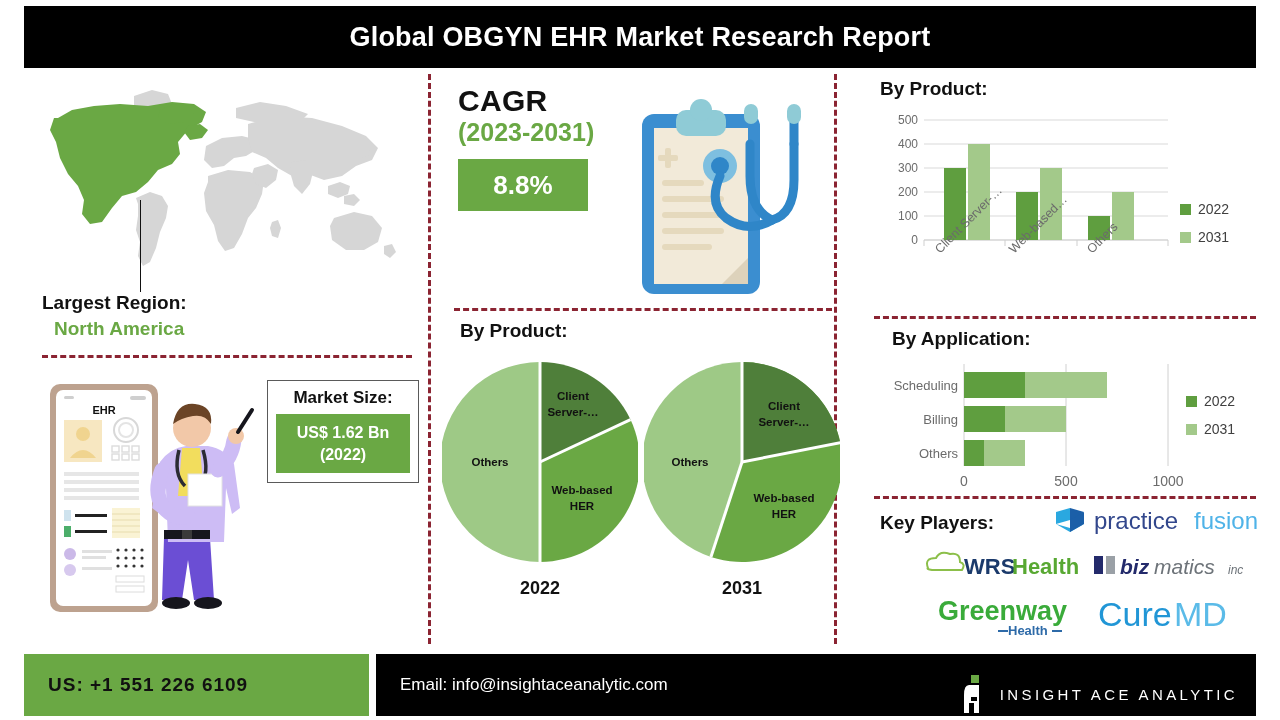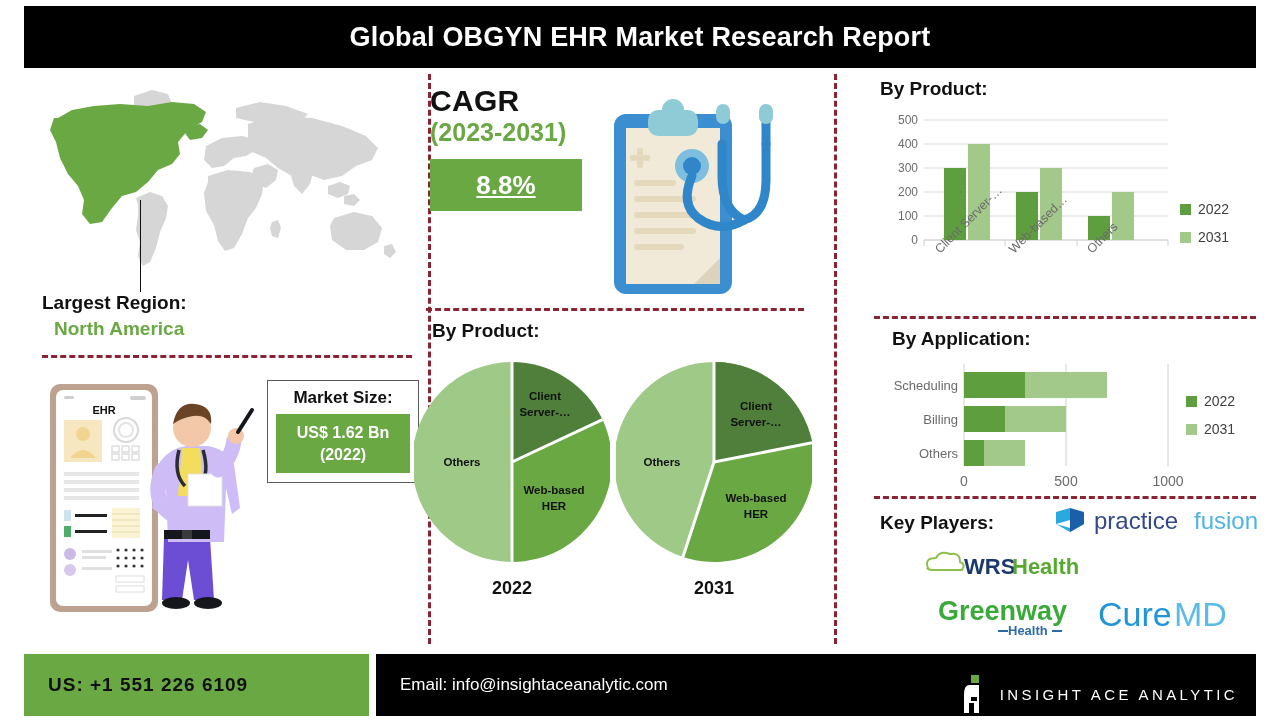--- a/index.html
+++ b/index.html
@@ -16,21 +16,21 @@
     background:#000;display:flex;align-items:center;justify-content:center;
   }
   .header-title{
     color:#fff;font-size:27px;font-weight:bold;letter-spacing:.2px;
   }
 
   
   .body-area{position:absolute;left:24px;top:70px;width:1232px;height:578px;}
 
   .col-left{position:absolute;left:0;top:0;width:404px;height:578px;}
-  .col-mid{position:absolute;left:384px;top:0;width:408px;height:578px;}
+  .col-mid{position:absolute;left:412px;top:0;width:408px;height:578px;}
   .col-right{position:absolute;left:812px;top:0;width:420px;height:578px;}
 
   .vdash{
     position:absolute;top:4px;width:0;height:570px;
     border-left:3px dashed #8b2432;
   }
   .vdash.left{left:404px;}
   .vdash.right{left:810px;}
 
   .hdash{
@@ -63,21 +63,21 @@
     margin-top:6px;background:#6aa844;color:#fff;font-weight:bold;font-size:16px;
     text-align:center;padding:8px 13px;line-height:1.35;
   }
 
   
   .cagr-wrap{position:absolute;left:22px;top:14px;width:200px;}
   .cagr-title{font-size:30px;font-weight:bold;color:#111;letter-spacing:.3px;}
   .cagr-years{font-size:25px;font-weight:bold;color:#6aa844;}
   .cagr-box{
     margin-top:12px;background:#6aa844;color:#fff;font-weight:bold;font-size:26px;
-    width:152px;height:52px;display:flex;align-items:center;justify-content:center;text-decoration:underline;
+    width:130px;height:52px;display:flex;align-items:center;justify-content:center;
   }
   .clipboard{position:absolute;left:188px;top:18px;width:218px;height:220px;}
   .clipboard svg{width:100%;height:100%;}
 
   
   .mid-heading{
     position:absolute;left:24px;top:250px;font-size:19px;font-weight:bold;color:#111;
   }
   .pies{position:absolute;left:6px;top:282px;width:400px;height:280px;}
   .pie-item{position:absolute;width:196px;height:280px;}
@@ -509,20 +509,29 @@
         </div>
 
         <div class="logo" style="left:42px;top:42px;">
           <svg width="170" height="30" viewBox="0 0 170 30" xmlns="http://www.w3.org/2000/svg">
             <path d="M6 18 q-4 -10 8 -10 q4 -8 14 -4 q10 -2 10 8 q6 2 2 8 l-30 0 q-6 -1 -4 -2z" fill="none" stroke="#8cbf4a" stroke-width="2"></path>
             <text x="42" y="24" font-family="Liberation Sans, sans-serif" font-size="22" font-weight="bold" fill="#1b3a6b">WRS</text>
             <text x="90" y="24" font-family="Liberation Sans, sans-serif" font-size="22" font-weight="bold" fill="#58a832">Health</text>
           </svg>
         </div>
 
+        <div class="logo" style="left:212px;top:44px;">
+          <svg width="170" height="28" viewBox="0 0 170 28" xmlns="http://www.w3.org/2000/svg">
+            <rect x="2" y="4" width="9" height="18" fill="#232a6b"></rect>
+            <rect x="14" y="4" width="9" height="18" fill="#9aa0a6"></rect>
+            <text x="28" y="22" font-family="Liberation Sans, sans-serif" font-size="21" font-weight="bold" font-style="italic" fill="#232a6b">biz</text>
+            <text x="62" y="22" font-family="Liberation Sans, sans-serif" font-size="21" font-style="italic" fill="#6d7379">matics</text>
+            <text x="136" y="22" font-family="Liberation Sans, sans-serif" font-size="12" font-style="italic" fill="#6d7379">inc</text>
+          </svg>
+        </div>
 
         <div class="logo" style="left:56px;top:86px;">
           <svg width="148" height="44" viewBox="0 0 148 44" xmlns="http://www.w3.org/2000/svg">
             <text x="2" y="26" font-family="Liberation Sans, sans-serif" font-size="27" font-weight="bold" fill="#3aab3a">Greenway</text>
             <text x="72" y="41" font-family="Liberation Sans, sans-serif" font-size="13" font-weight="bold" fill="#2d6aa8">Health</text>
             <line x1="62" y1="37" x2="72" y2="37" stroke="#2d6aa8" stroke-width="2"></line>
             <line x1="116" y1="37" x2="126" y2="37" stroke="#2d6aa8" stroke-width="2"></line>
           </svg>
         </div>
 

